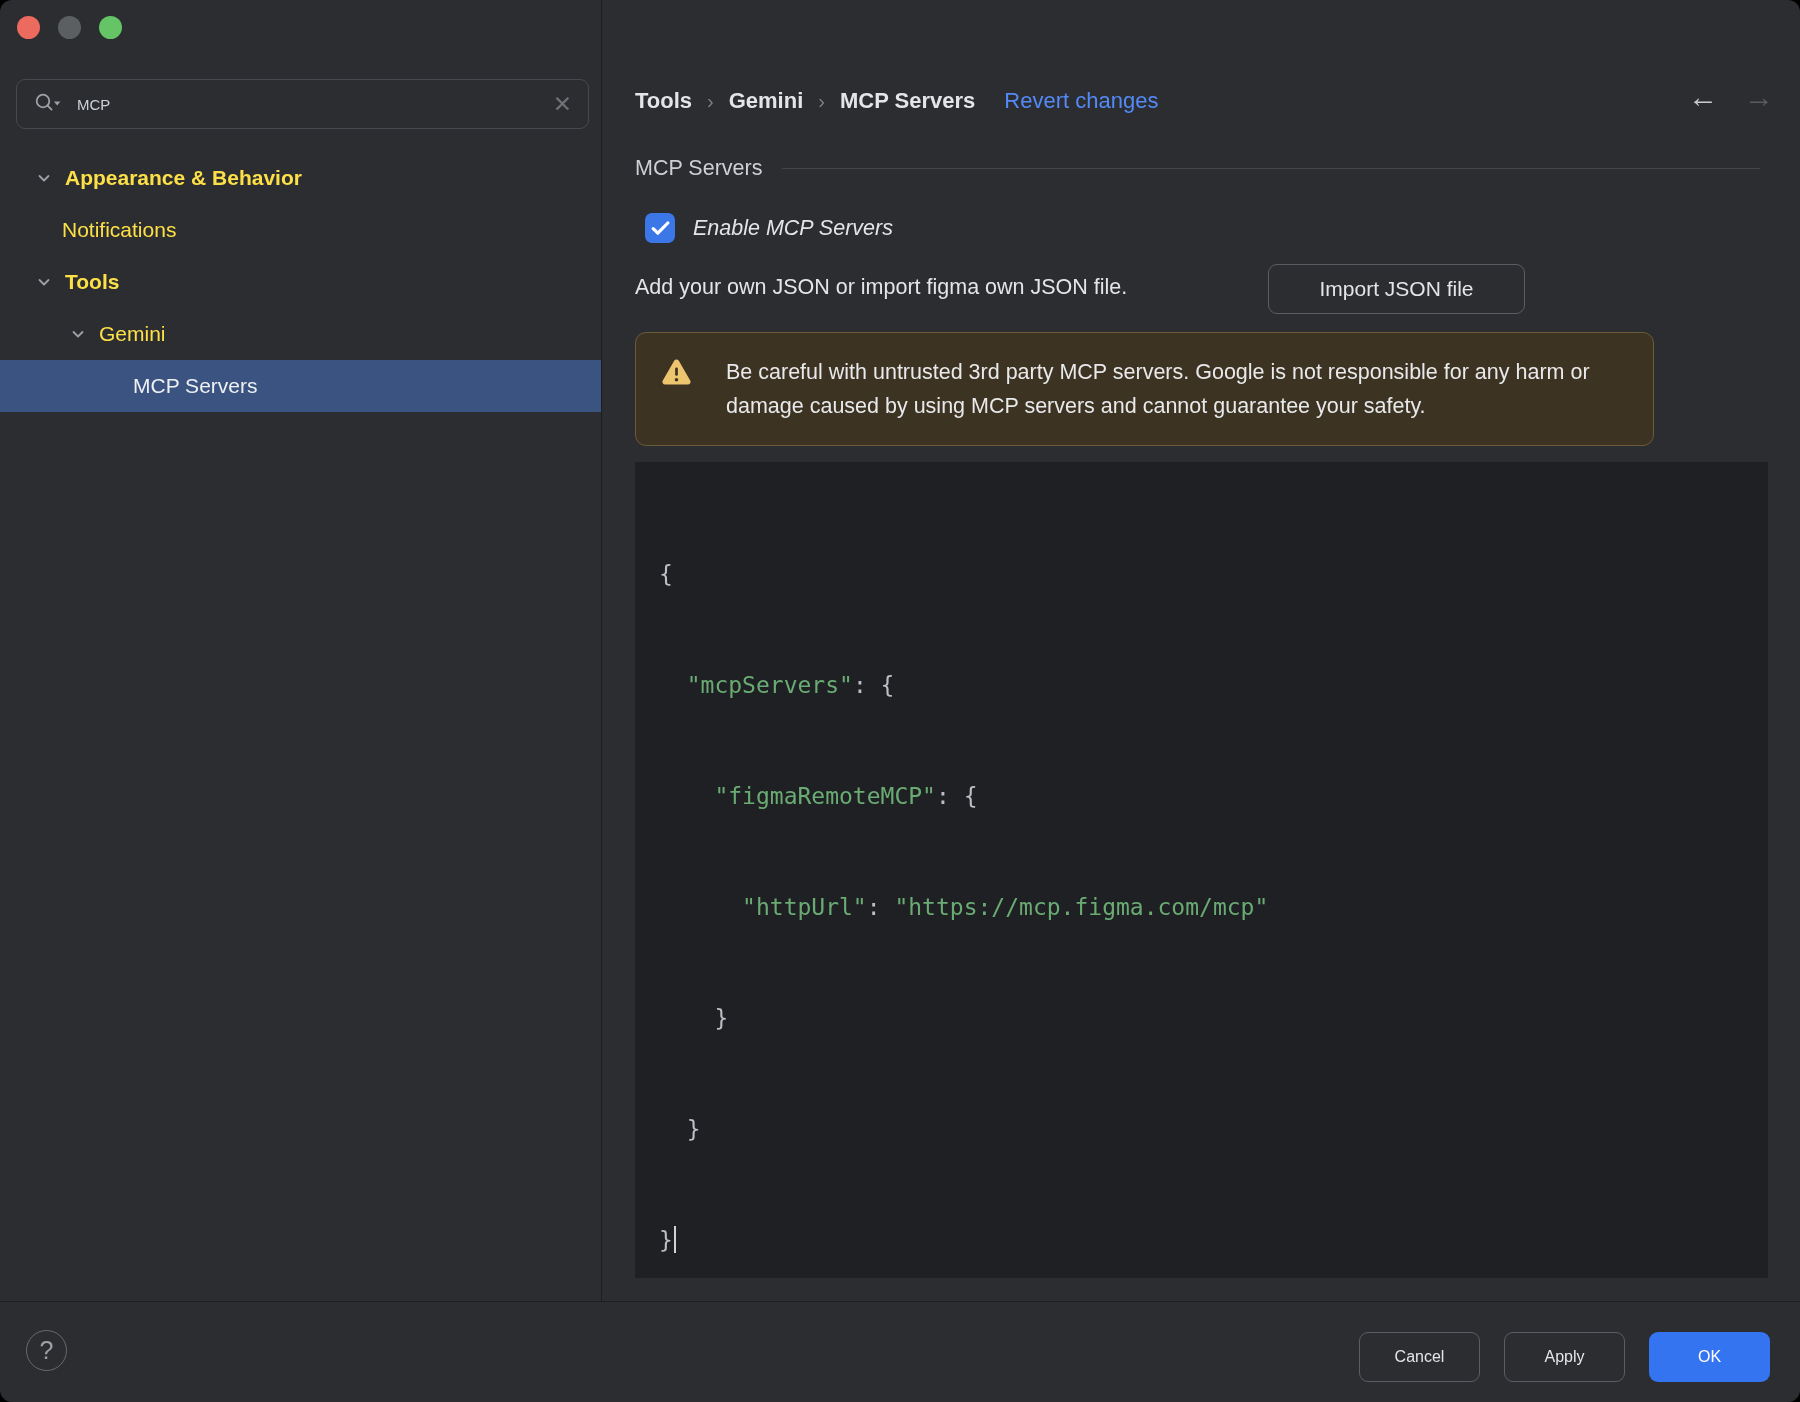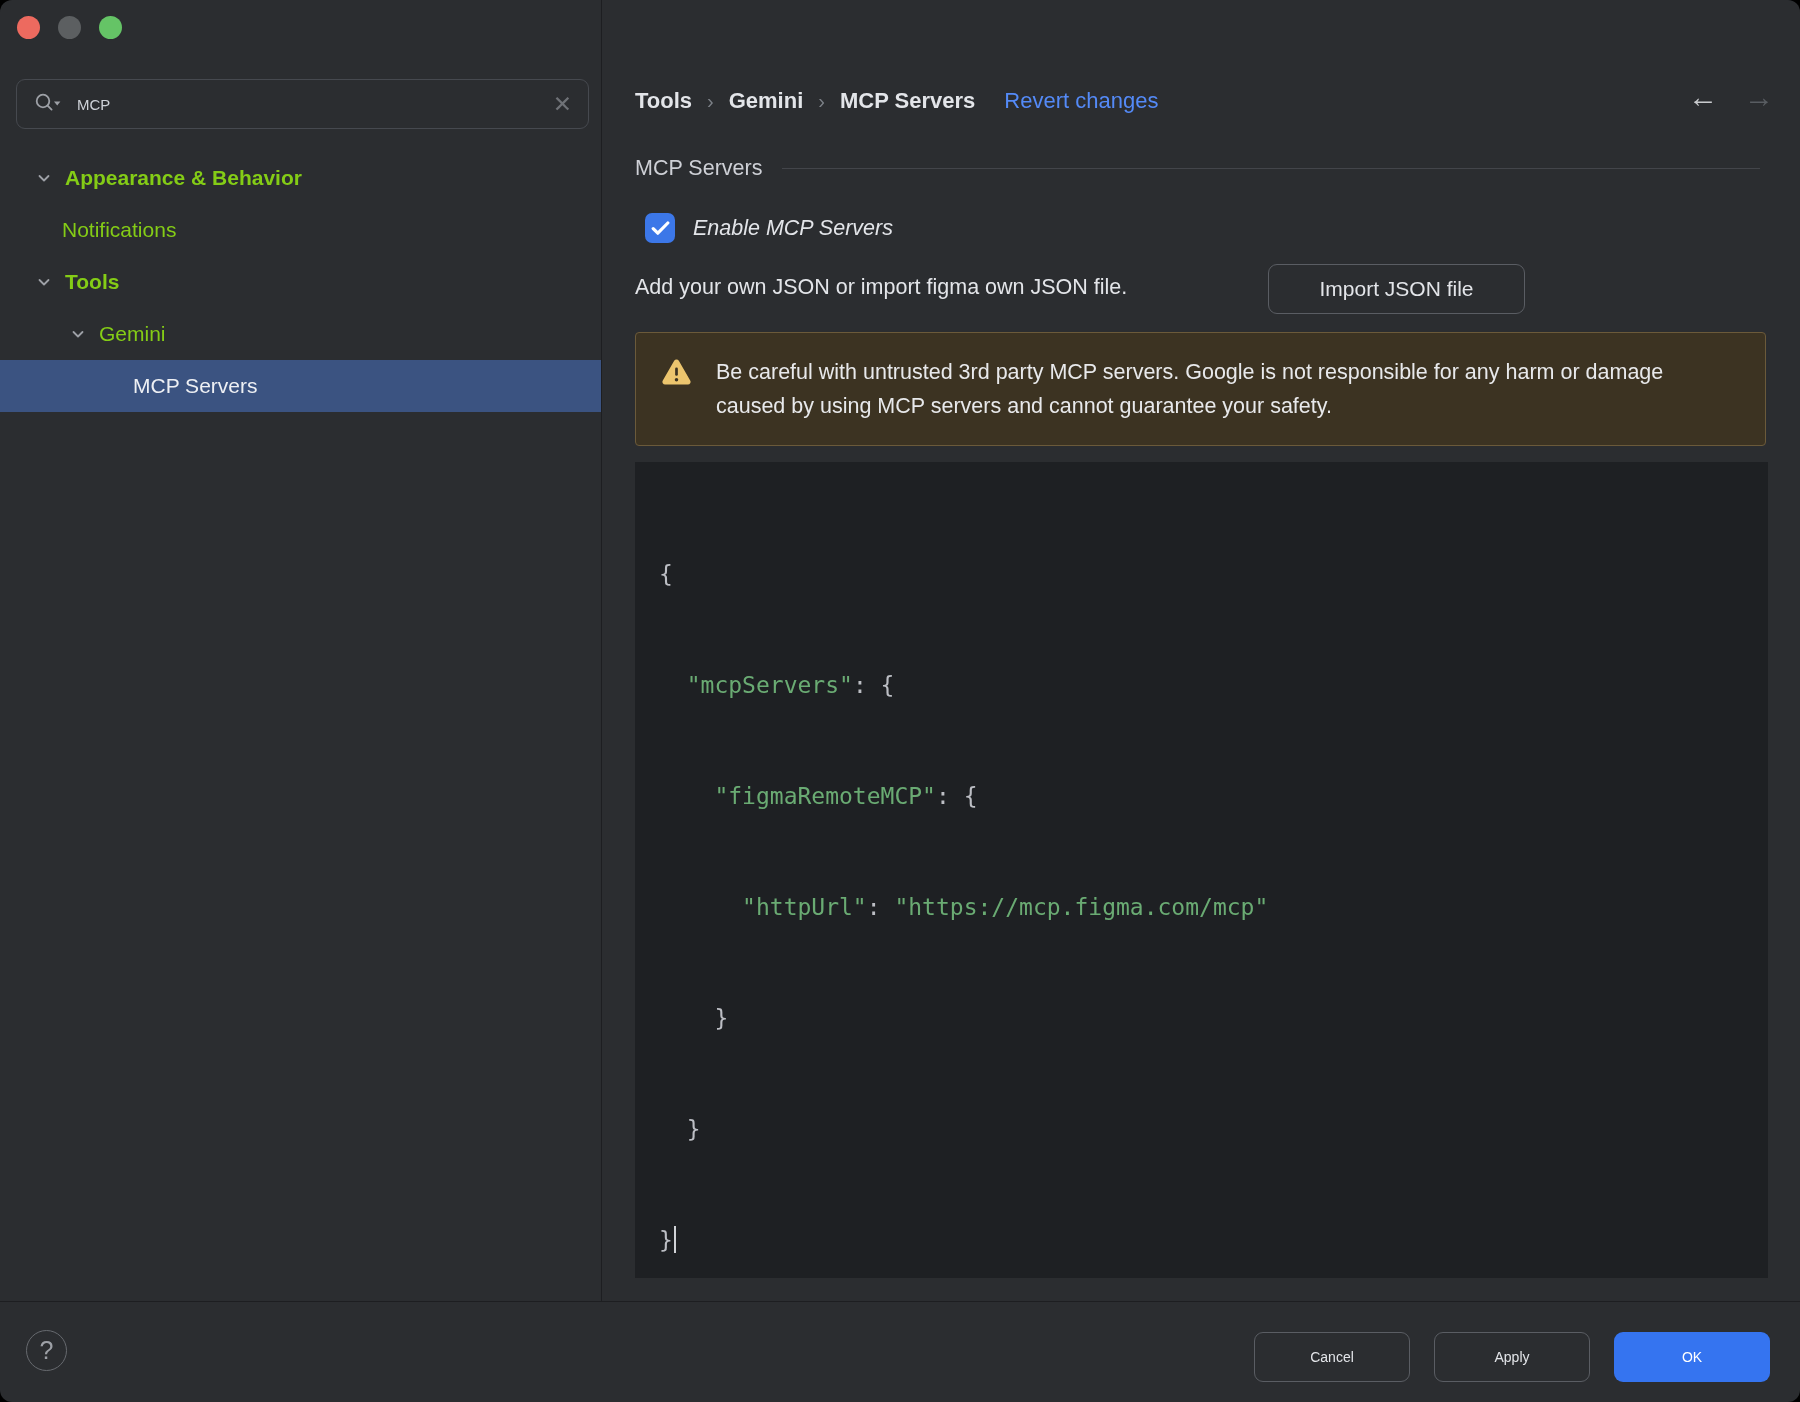--- a/index.html
+++ b/index.html
@@ -25,21 +25,21 @@
   .sidebar { position:absolute; top:0; left:0; width:602px; bottom:100px; border-right:1px solid #1d1e21; box-sizing:border-box; }
   .searchbox {
     position:absolute; top:79px; left:16px; width:573px; height:50px; box-sizing:border-box;
     border:1.5px solid #46494f; border-radius:9px; display:flex; align-items:center;
     padding:0 16px 0 17px; gap:15px;
   }
   .search-text { flex:1; font-size:15px; color:#ced2d8; }
   .clear-icon { color:#6f7277; font-size:23px; line-height:1; cursor:default; }
 
   .tree { position:absolute; top:152px; left:0; right:0; }
-  .tree-row { height:52px; display:flex; align-items:center; font-size:21px; color:#84cc16; }
+  .tree-row { height:52px; display:flex; align-items:center; font-size:21px; color:#fde047; }
   .tree-row .chevron { display:inline-flex; margin-right:13px; }
   .row-appearance { padding-left:36px; font-weight:bold; }
   .row-notifications { padding-left:62px; }
   .row-tools { padding-left:36px; font-weight:bold; }
   .row-gemini { padding-left:70px; }
   .row-mcp { padding-left:133px; background:#3b5381; color:#eef0f4; }
 
   
   .main { position:absolute; top:0; left:602px; right:0; bottom:100px; }
 
@@ -63,23 +63,23 @@
   .import-row { position:absolute; left:33px; top:264px; height:50px; width:1140px; }
   .import-text { position:absolute; left:0; top:11px; font-size:21.5px; color:#e3e5e9; }
   .import-btn {
     position:absolute; left:633px; top:0; width:257px; height:50px; box-sizing:border-box;
     background:transparent; border:1.5px solid #5a5d63; border-radius:9px;
     color:#e3e5e9; font-size:21px; font-family:"Liberation Sans", sans-serif;
     display:flex; align-items:center; justify-content:center;
   }
 
   .warning {
-    position:absolute; left:33px; top:332px; width:1131px; box-sizing:border-box;
-    background:#3c3322; border:1.5px solid #6b5a3a; border-radius:4px;
-    display:flex; align-items:flex-start; padding:22px 26px 22px 25px; gap:24px;
+    position:absolute; left:33px; top:332px; width:1019px; box-sizing:border-box;
+    background:#3c3322; border:1.5px solid #6b5a3a; border-radius:11px;
+    display:flex; align-items:flex-start; padding:22px 26px 22px 25px; gap:34px;
   }
   .warning-icon { flex:none; margin-top:3px; }
   .warning-text { font-size:21.5px; line-height:34px; color:#e8e9eb; max-width:1010px; }
 
   .editor {
     position:absolute; left:33px; top:462px; width:1133px; height:816px; box-sizing:border-box;
     background:#1e2023; padding:20px 18px 0 24px;
     font-family:"DejaVu Sans Mono", monospace; font-size:23px; line-height:37px;
     color:#bcbec4; white-space:pre; overflow:hidden;
   }
@@ -88,21 +88,21 @@
 
   
   .footer { position:absolute; left:0; right:0; bottom:0; height:100px; border-top:1px solid #1d1e21; }
   .help-circle {
     position:absolute; left:26px; top:28px; width:41px; height:41px; box-sizing:border-box;
     border:1.5px solid #676a6f; border-radius:50%; color:#9da0a6; font-size:25px;
     display:flex; align-items:center; justify-content:center;
   }
   .footer-buttons { position:absolute; right:30px; top:30px; display:flex; gap:24px; }
   .btn {
-    width:156px; height:50px; box-sizing:border-box; border-radius:9px; font-size:14px;
+    width:121px; height:50px; box-sizing:border-box; border-radius:9px; font-size:16px;
     font-family:"Liberation Sans", sans-serif;
     display:flex; align-items:center; justify-content:center; background:transparent;
   }
   .btn-secondary { border:1.5px solid #5a5d63; color:#e3e5e9; }
   .btn-primary { border:none; background:#3574f0; color:#ffffff; }
 </style>
 </head>
 <body>
 
 <div class="window">

